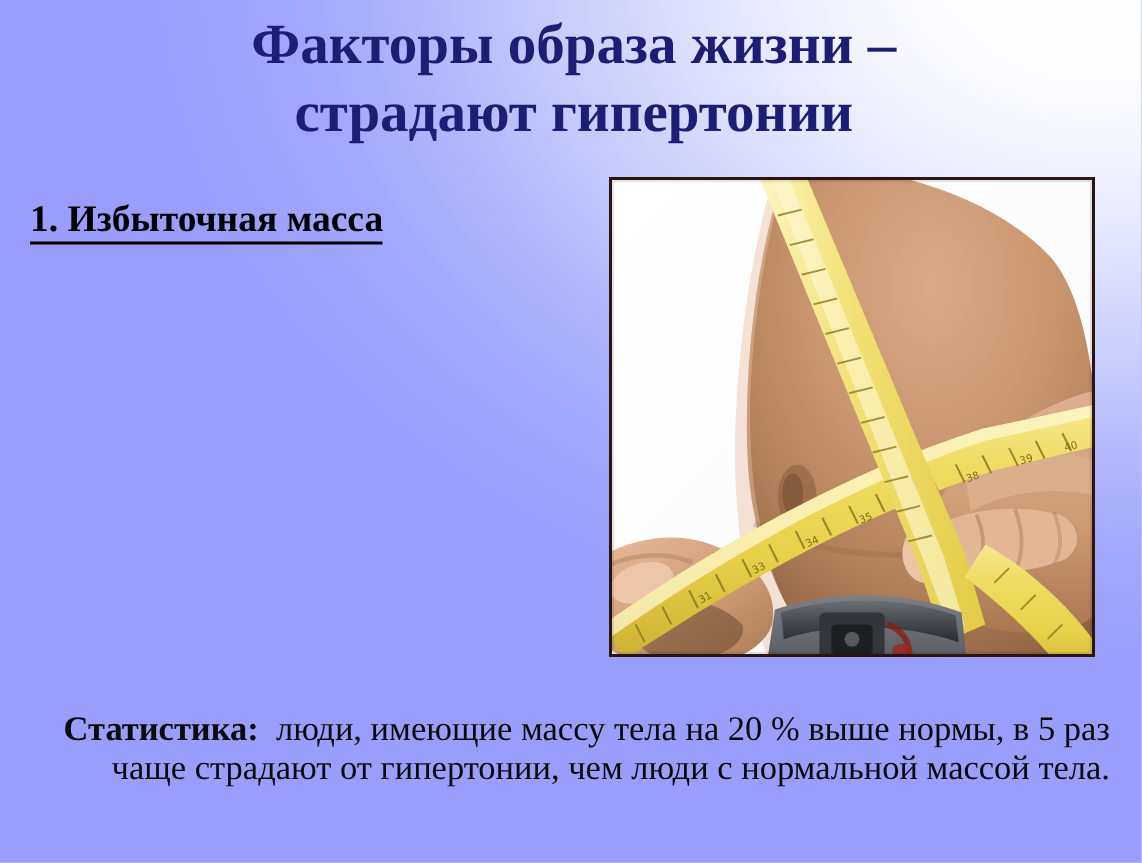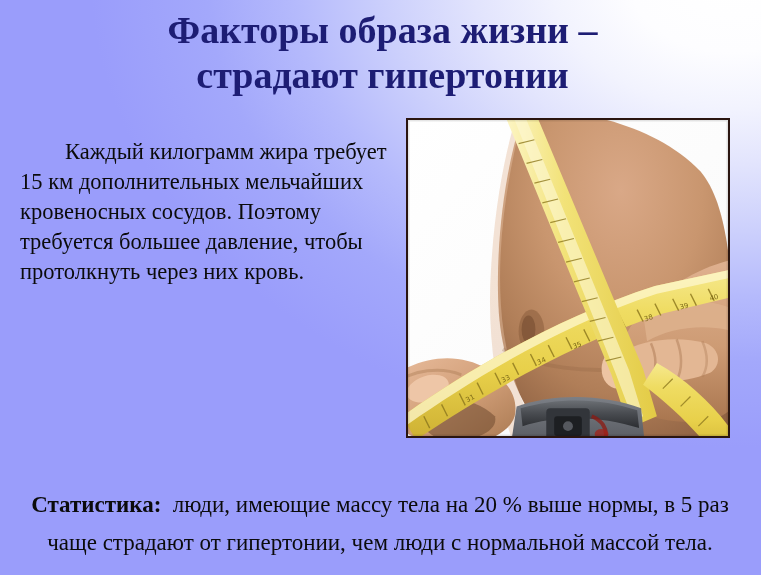--- a/index.html
+++ b/index.html
@@ -103,47 +103,47 @@
     inset: 0;
     width: 100%;
     height: 100%;
     display: block;
   }
 
   
   #stats-paragraph {
     position: absolute;
     left: 20px;
-    top: 463px;
+    top: 450px;
     width: 720px;
     font-size: 23px;
-    line-height: 38px;
+    line-height: 26px;
     color: #0b0b0b;
-    text-align: center;
+    text-align: right;
   }
   #stats-paragraph .lead {
     font-weight: bold;
   }
 </style>
 </head>
 <body>
 
 <div id="slide">
 
   <div id="title-block">
     <span class="tline">Факторы образа жизни –</span>
     <span class="tline">страдают гипертонии</span>
   </div>
 
   <div id="left-col">
 
     <div id="section-heading">
+      <span class="hl"><span class="u">1. Избыточная масса</span></span>
     </div>
 
-    <p id="body-paragraph">Каждый килограмм жира требует 15 км дополнительных мельчайших кровеносных сосудов.  Поэтому требуется большее давление, чтобы протолкнуть через них кровь.</p>
   </div>
 
   <div id="photo-frame">
     <svg id="photo-canvas" viewBox="0 0 324 320" preserveAspectRatio="none">
       <defs>
         <linearGradient id="bgWhite" x1="0" y1="0" x2="1" y2="1">
           <stop offset="0%" stop-color="#ffffff"></stop>
           <stop offset="70%" stop-color="#fbfbfb"></stop>
           <stop offset="100%" stop-color="#f1efec"></stop>
         </linearGradient>

